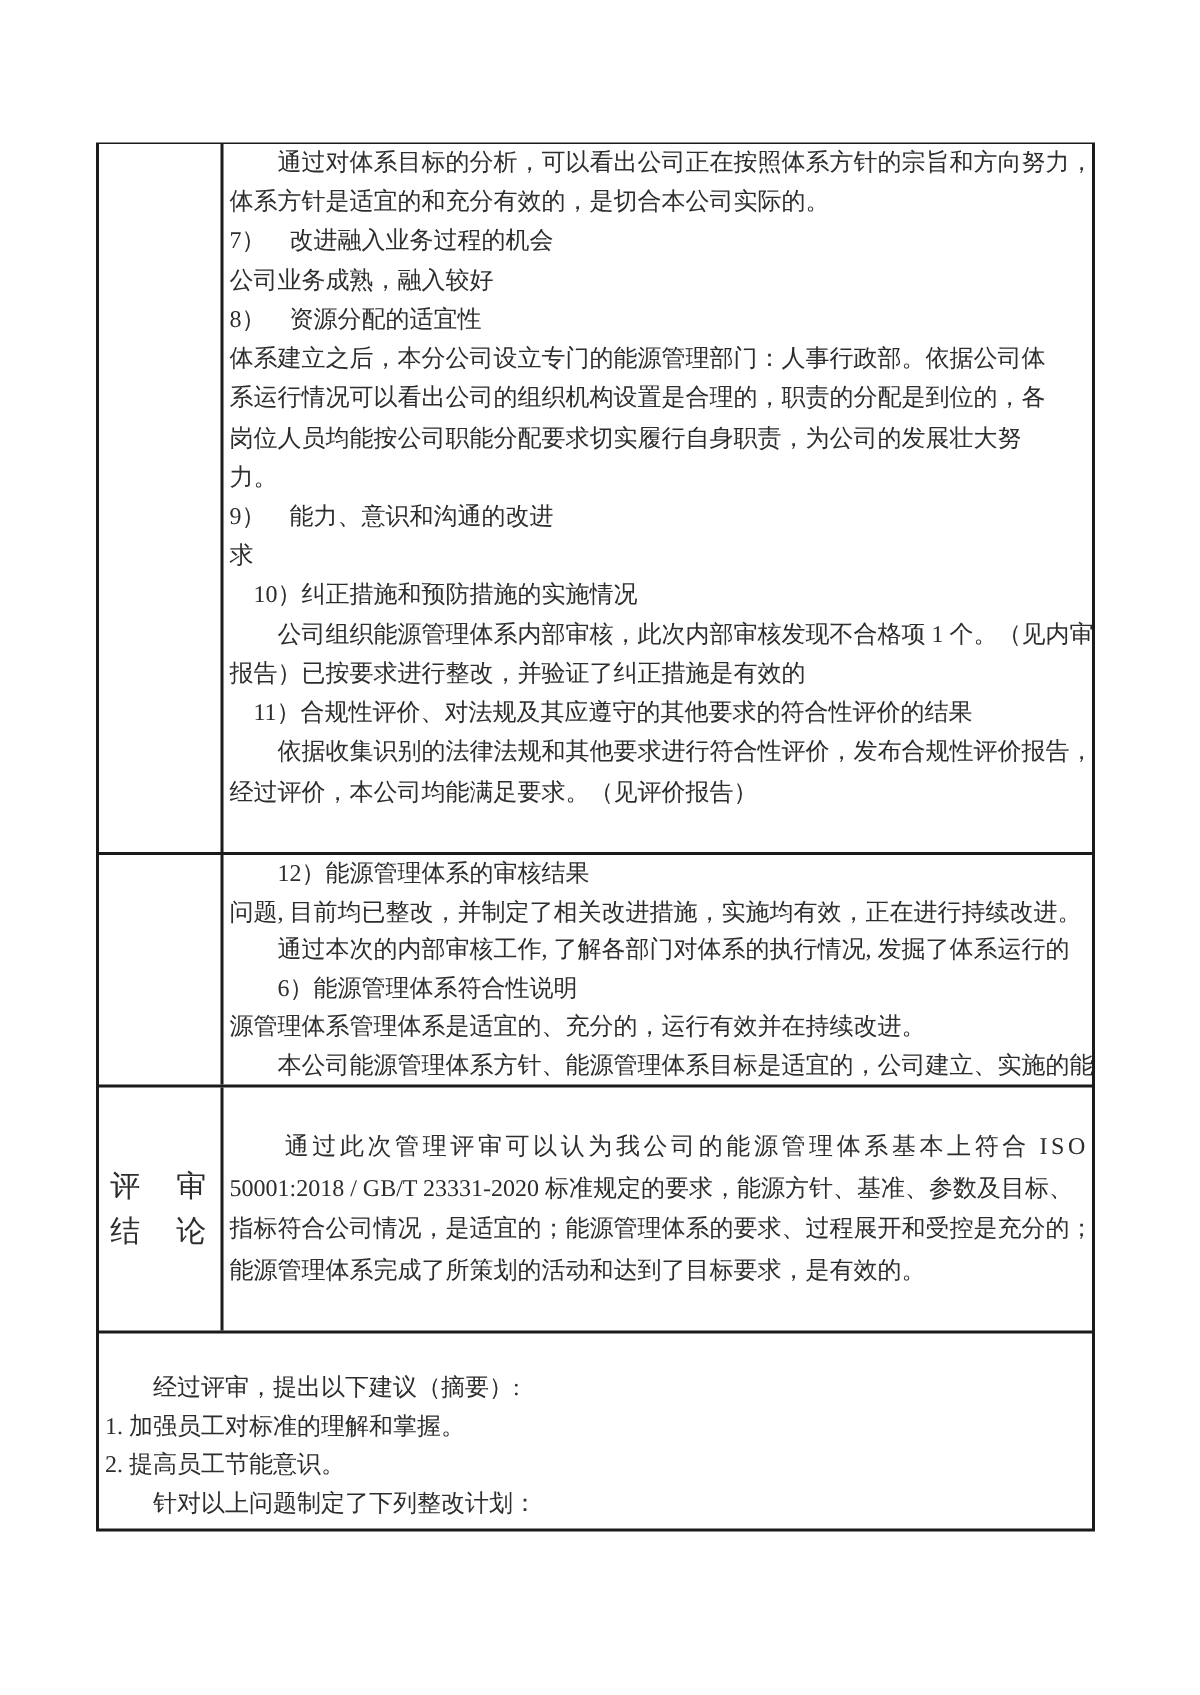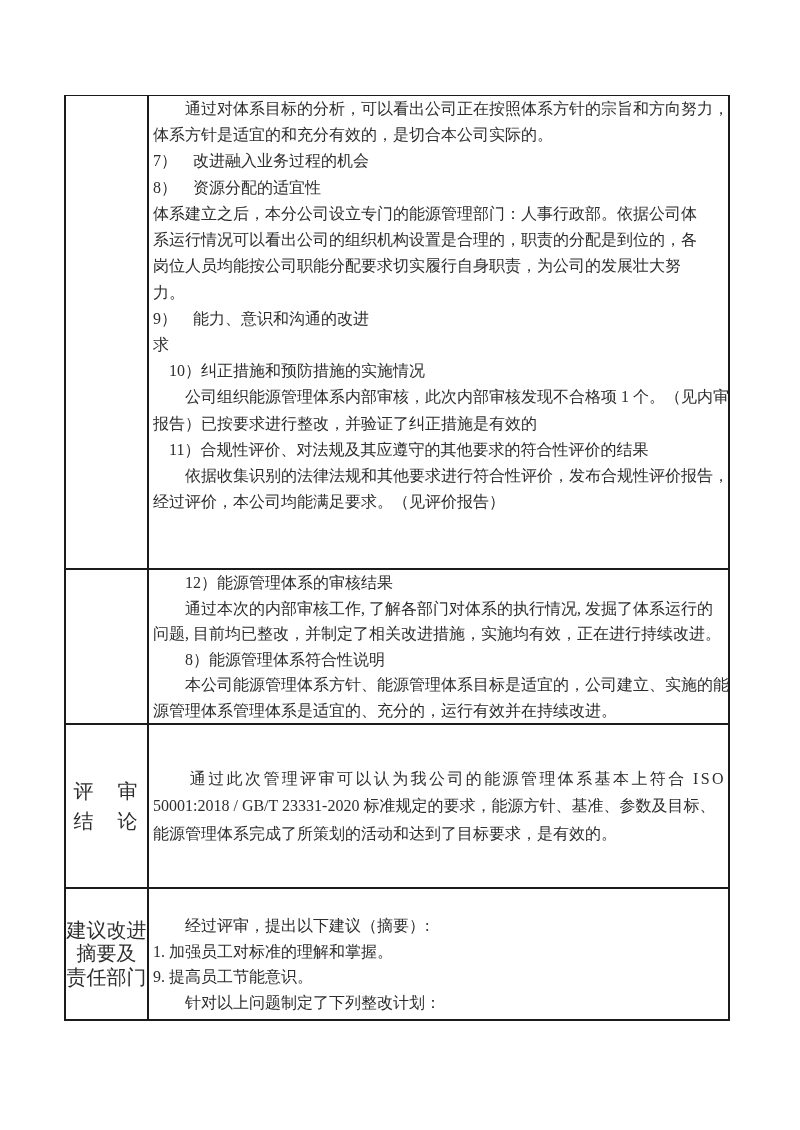--- a/index.html
+++ b/index.html
@@ -52,68 +52,65 @@
 
 <div class="page">
   <div class="doc-table">
 
     <div class="trow r1">
       <div class="label-cell"></div>
       <div class="content-cell">
           <div class="line">　　通过对体系目标的分析，可以看出公司正在按照体系方针的宗旨和方向努力，</div>
           <div class="line">体系方针是适宜的和充分有效的，是切合本公司实际的。</div>
           <div class="line">7）　改进融入业务过程的机会</div>
+          <div class="line">公司业务成熟，融入较好</div>
           <div class="line">8）　资源分配的适宜性</div>
           <div class="line">体系建立之后，本分公司设立专门的能源管理部门：人事行政部。依据公司体</div>
           <div class="line">系运行情况可以看出公司的组织机构设置是合理的，职责的分配是到位的，各</div>
           <div class="line">岗位人员均能按公司职能分配要求切实履行自身职责，为公司的发展壮大努</div>
           <div class="line">力。</div>
           <div class="line">9）　能力、意识和沟通的改进</div>
           <div class="line">求</div>
           <div class="line">　10）纠正措施和预防措施的实施情况</div>
           <div class="line">　　公司组织能源管理体系内部审核，此次内部审核发现不合格项 1 个。（见内审</div>
           <div class="line">报告）已按要求进行整改，并验证了纠正措施是有效的</div>
           <div class="line">　11）合规性评价、对法规及其应遵守的其他要求的符合性评价的结果</div>
           <div class="line">　　依据收集识别的法律法规和其他要求进行符合性评价，发布合规性评价报告，</div>
           <div class="line">经过评价，本公司均能满足要求。（见评价报告）</div>
         </div>
     </div>
 
     <div class="trow r2">
       <div class="label-cell"></div>
       <div class="content-cell">
           <div class="line">　　12）能源管理体系的审核结果</div>
+          <div class="line">问题, 目前均已整改，并制定了相关改进措施，实施均有效，正在进行持续改进。</div>
           <div class="line">　　通过本次的内部审核工作, 了解各部门对体系的执行情况, 发掘了体系运行的</div>
-          <div class="line">问题, 目前均已整改，并制定了相关改进措施，实施均有效，正在进行持续改进。</div>
-          <div class="line">　　8）能源管理体系符合性说明</div>
+          <div class="line">　　6）能源管理体系符合性说明</div>
+          <div class="line">源管理体系管理体系是适宜的、充分的，运行有效并在持续改进。</div>
           <div class="line">　　本公司能源管理体系方针、能源管理体系目标是适宜的，公司建立、实施的能</div>
-          <div class="line">源管理体系管理体系是适宜的、充分的，运行有效并在持续改进。</div>
         </div>
     </div>
 
     <div class="trow r3">
       <div class="label-cell">
           <div class="line">评　审</div>
           <div class="line">结　论</div>
         </div>
       <div class="content-cell">
           <div class="line">　　通过此次管理评审可以认为我公司的能源管理体系基本上符合 ISO</div>
           <div class="line">50001:2018 / GB/T 23331-2020 标准规定的要求，能源方针、基准、参数及目标、</div>
+          <div class="line">指标符合公司情况，是适宜的；能源管理体系的要求、过程展开和受控是充分的；</div>
           <div class="line">能源管理体系完成了所策划的活动和达到了目标要求，是有效的。</div>
         </div>
     </div>
 
     <div class="trow r4">
-      <div class="label-cell">
-          <div class="line">建议改进</div>
-          <div class="line">摘要及</div>
-          <div class="line">责任部门</div>
-        </div>
       <div class="content-cell">
           <div class="line">　　经过评审，提出以下建议（摘要）:</div>
           <div class="line">1. 加强员工对标准的理解和掌握。</div>
-          <div class="line">9. 提高员工节能意识。</div>
+          <div class="line">2. 提高员工节能意识。</div>
           <div class="line">　　针对以上问题制定了下列整改计划：</div>
         </div>
     </div>
 
   </div>
 </div>
 
 </body></html>

